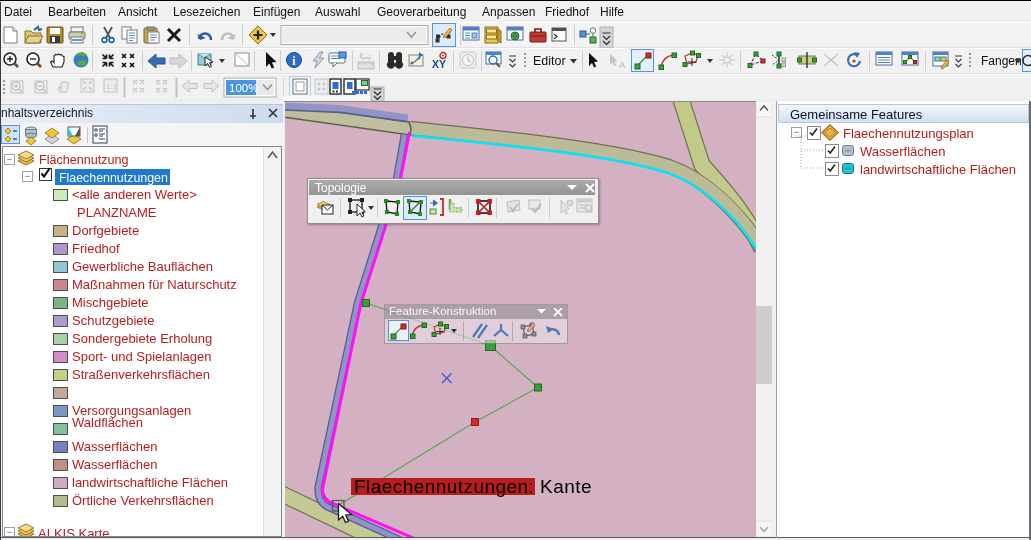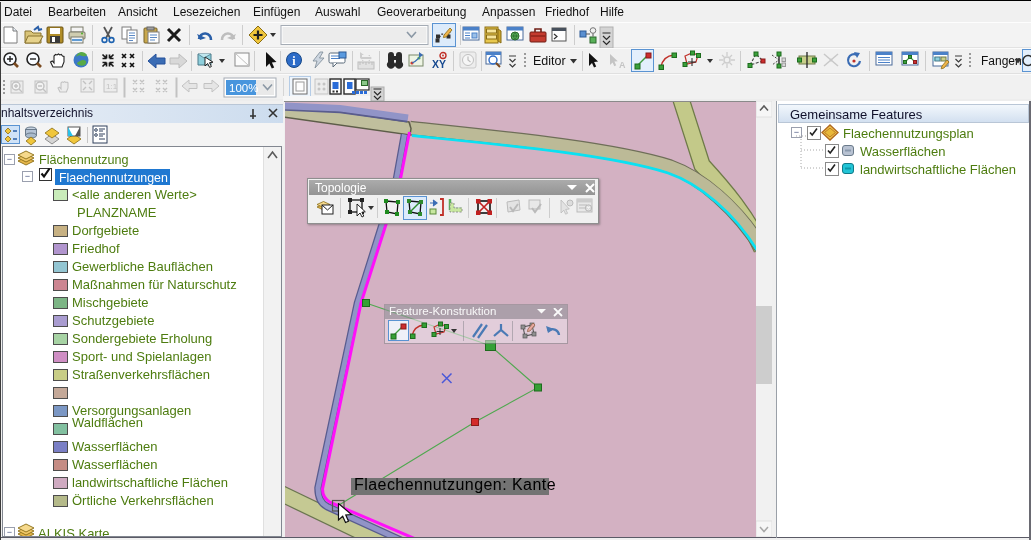--- a/index.html
+++ b/index.html
@@ -2,27 +2,27 @@
 <html><head><meta charset="utf-8"><style>
 html,body{margin:0;padding:0}
 #w{position:relative;width:1031px;height:540px;background:#f0f0f0;font-family:"Liberation Sans",sans-serif;overflow:hidden;border-top:1px solid #000;box-sizing:border-box}
 .abs{position:absolute}
 #menubar{left:0;top:1px;width:1031px;height:20px;background:#f0f0f0;font-size:12px;color:#111}
 #menubar span{position:absolute;top:3px}
 .trow{left:0;width:1031px}
 #leftpanel{left:1px;top:100px;width:283px;height:437px}
 #lphead{position:absolute;left:0;top:3px;width:282px;height:19px;background:linear-gradient(90deg,#e8eef6,#ccdcee);font-size:12px;color:#15152e;border-top:1px solid #b9c6d6}
 #lptree{position:absolute;left:1px;top:45px;width:280px;height:391px;background:#fff;border:1px solid #828790;box-sizing:border-box;overflow:hidden}
-.ti{position:absolute;font-size:13px;color:#4d7c0f;white-space:nowrap}
+.ti{position:absolute;font-size:13px;color:#b91c1c;white-space:nowrap}
 .sw{position:absolute;width:13px;height:10px;border:1px solid #4d4d4d}
 .exp{position:absolute;width:9px;height:9px;background:#fff;border:1px solid #9a9fae;font-size:9px;line-height:8px;text-align:center;color:#44507c}
 .cb{position:absolute;width:11px;height:11px;background:#fff;border:1px solid #333}
 #rightpanel{left:777px;top:100px;width:253px;height:478px;background:#fff}
 #rphead{position:absolute;left:1px;top:3px;width:251px;height:19px;background:linear-gradient(180deg,#f2f7fc,#d3e0f0);font-size:13px;color:#10102a;border:1px solid #b9c6d6;box-sizing:border-box}
-#tooltip{left:351px;top:477px;width:198px;height:17px;background:#737373;font-size:16px;letter-spacing:0.45px;color:#000;z-index:30}
+#tooltip{left:351px;top:477px;width:184px;height:17px;background:#b91c1c;font-size:19px;letter-spacing:0.45px;color:#000;z-index:30}
 .float-tb{z-index:20}
 svg{display:block}
 </style></head>
 <body>
 <div id="w">
 
 <div id="menubar" class="abs">
 <span style="left:4px">Datei</span>
 <span style="left:48px">Bearbeiten</span>
 <span style="left:118px">Ansicht</span>

